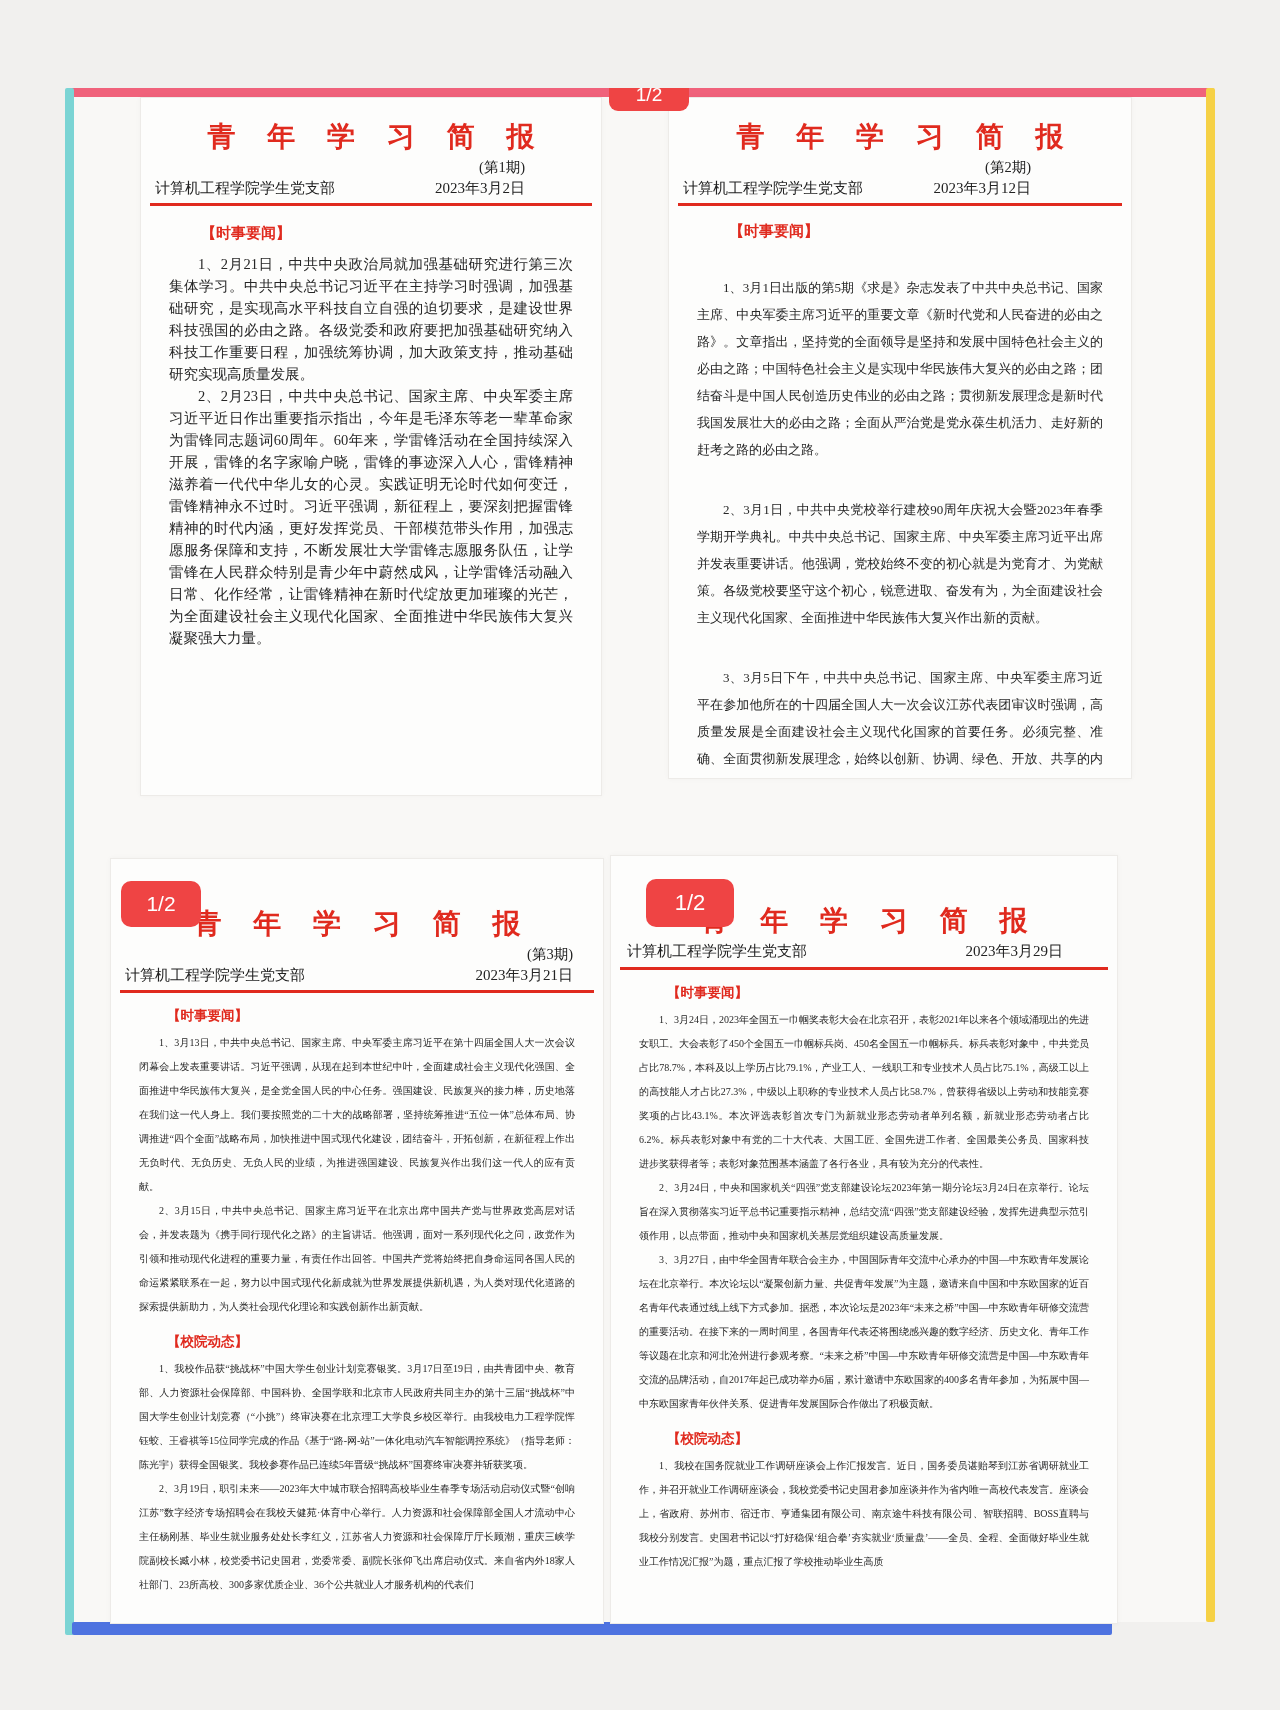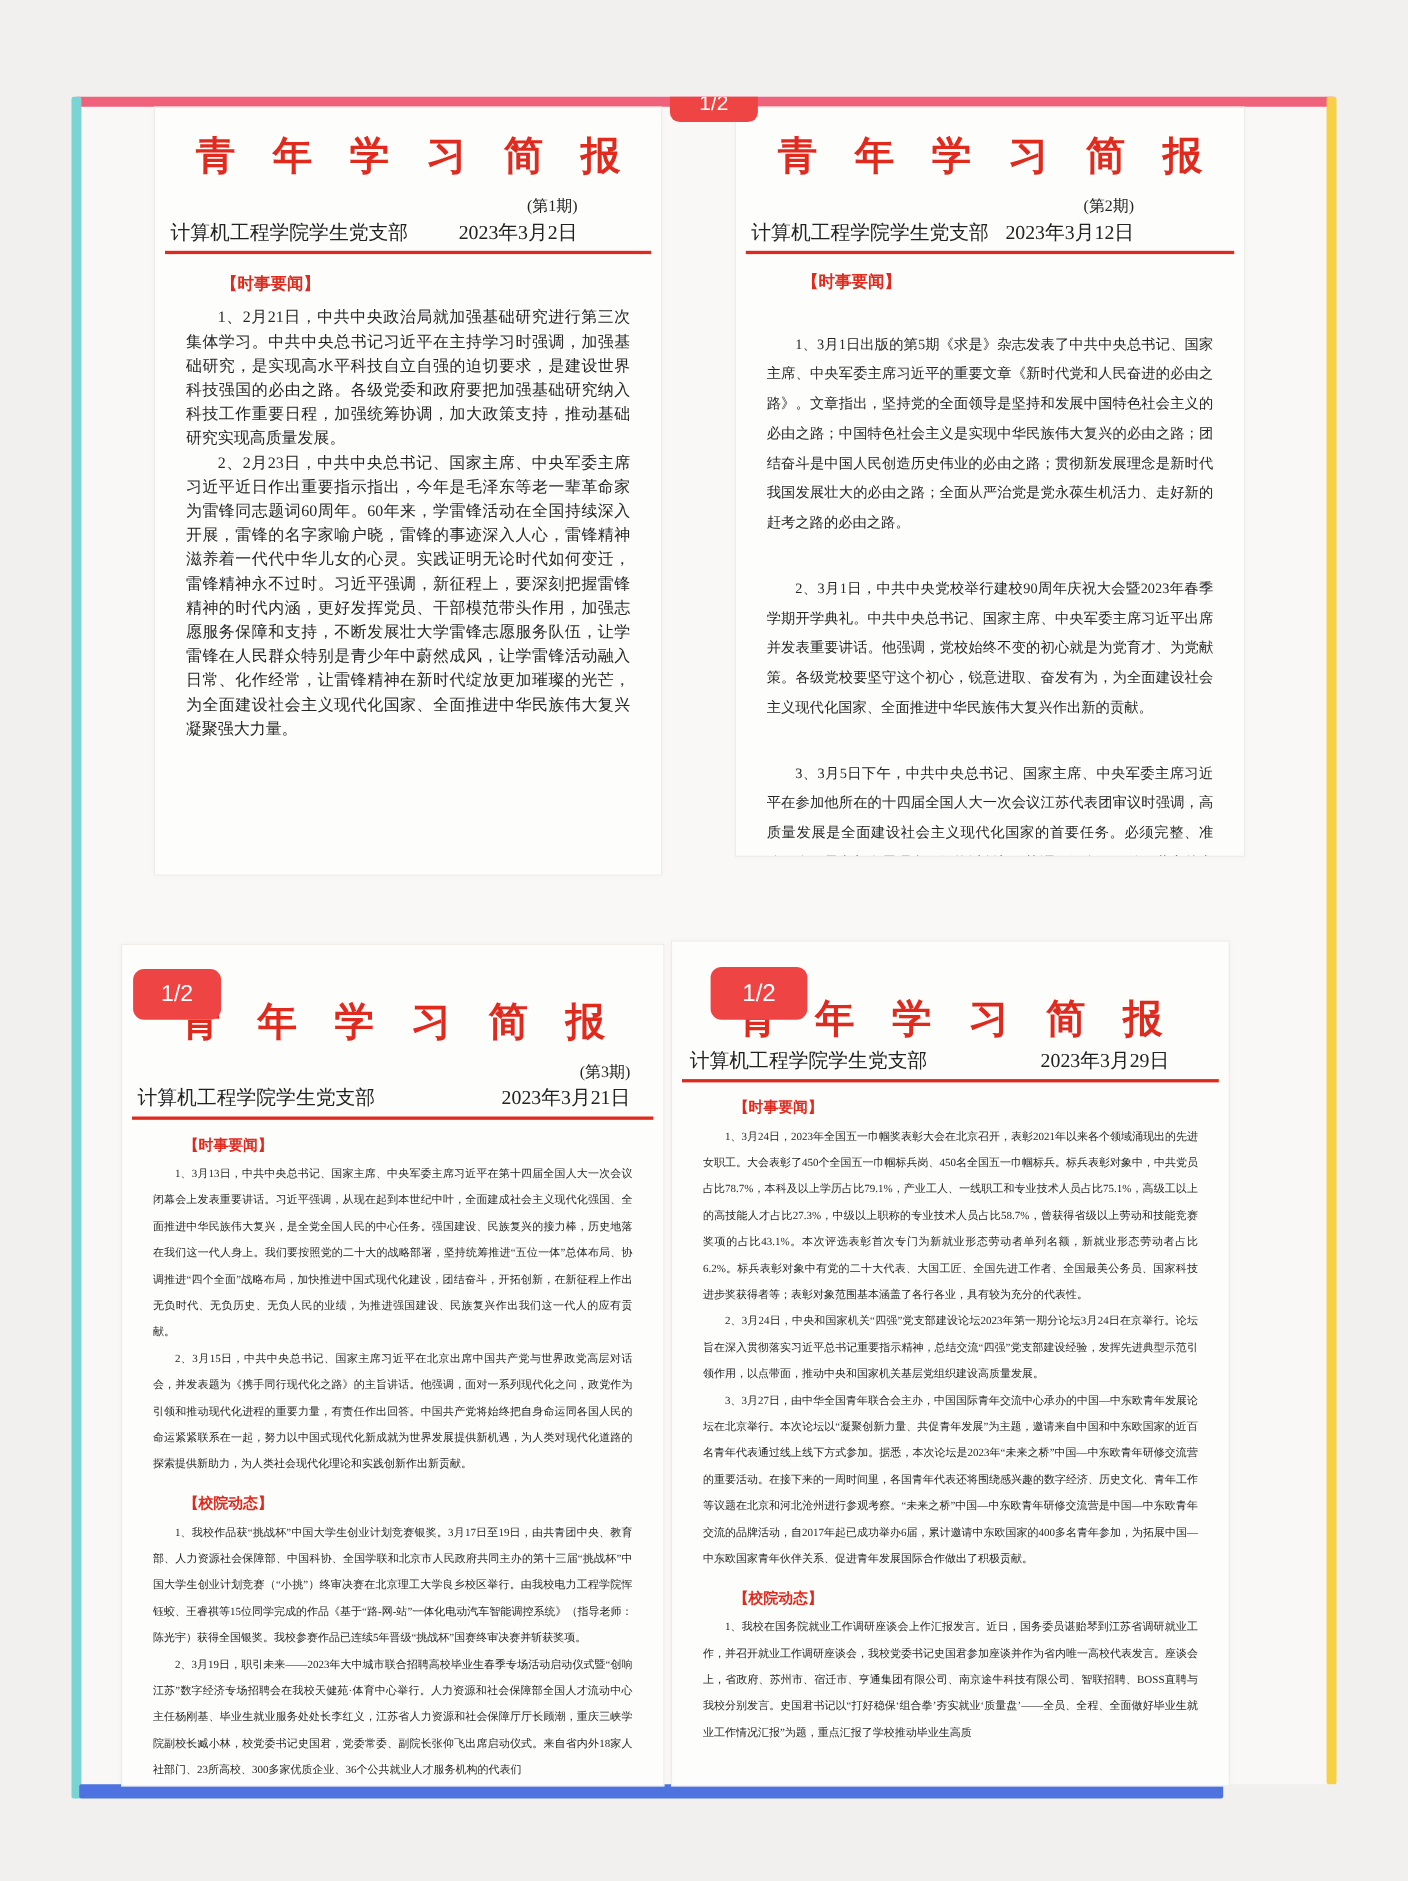--- a/index.html
+++ b/index.html
@@ -19,24 +19,24 @@
   .page{position:absolute;background:#fdfdfc;overflow:hidden;border:1px solid #edebe8;box-shadow:0 0 6px rgba(0,0,0,0.03);}
   .p1{left:140px;top:97px;width:460px;height:697px;}
   .p2{left:668px;top:97px;width:462px;height:680px;}
   .p3{left:110px;top:858px;width:492px;height:764px;}
   .p4{left:610px;top:855px;width:506px;height:767px;}
   .page-head{padding-top:20px;}
   .p3 .page-head,.p4 .page-head{padding-top:46px;}
   .title{
     text-align:center;color:#e02a1e;font-weight:bold;
     font-family:"Liberation Sans","DejaVu Sans",sans-serif;
-    font-size:36px;letter-spacing:12px;text-indent:12px;white-space:nowrap;
+    font-size:28px;letter-spacing:12px;text-indent:12px;white-space:nowrap;
   }
-  .issue{text-align:right;font-size:14.5px;color:#222;margin-top:12px;line-height:1.3;}
-  .meta{display:flex;justify-content:space-between;align-items:flex-end;font-size:18px;color:#222;padding-bottom:5px;line-height:1.3;}
+  .issue{text-align:right;font-size:14.5px;color:#222;margin-top:2px;line-height:1.3;}
+  .meta{display:flex;justify-content:space-between;align-items:flex-end;font-size:15px;color:#222;padding-bottom:5px;line-height:1.3;}
   .p1 .issue{padding-right:76px;} .p1 .meta{padding:2px 76px 5px 14px;}
   .p2 .issue{padding-right:100px;} .p2 .meta{padding:2px 100px 5px 14px;}
   .p3 .issue{padding-right:30px;} .p3 .meta{padding:2px 30px 5px 14px;}
   .p4 .issue{padding-right:54px;} .p4 .meta{padding:2px 54px 5px 16px;}
   .rule{height:3px;background:#e02a1e;margin:0 9px;}
   .page-body{padding:0 28px;}
   .sec-head{color:#e02a1e;font-weight:bold;font-family:"Liberation Sans","DejaVu Sans",sans-serif;}
   .p1 .sec-head{font-size:15px;margin:18px 0 10px 32px;}
   .p2 .sec-head{font-size:15px;margin:16px 0 8px 32px;}
   .p3 .sec-head,.p4 .sec-head{font-size:13.5px;margin:14px 0 6px 28px;}

